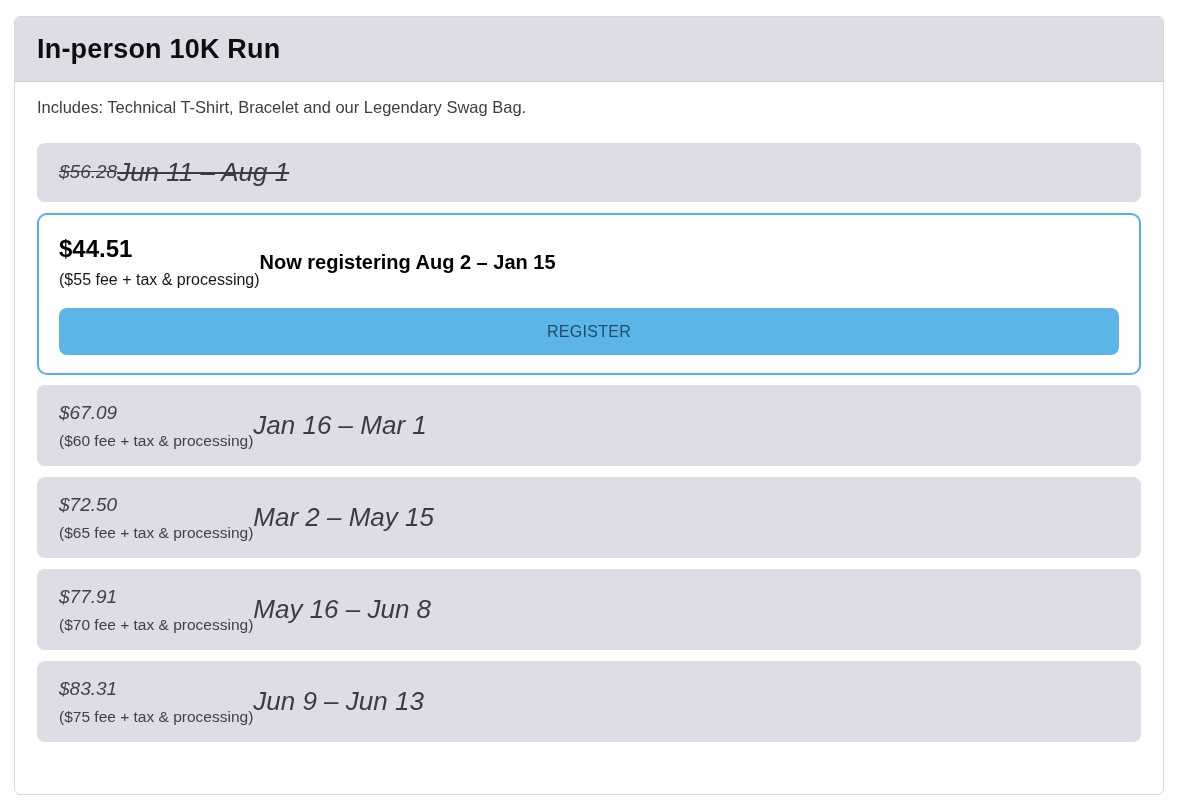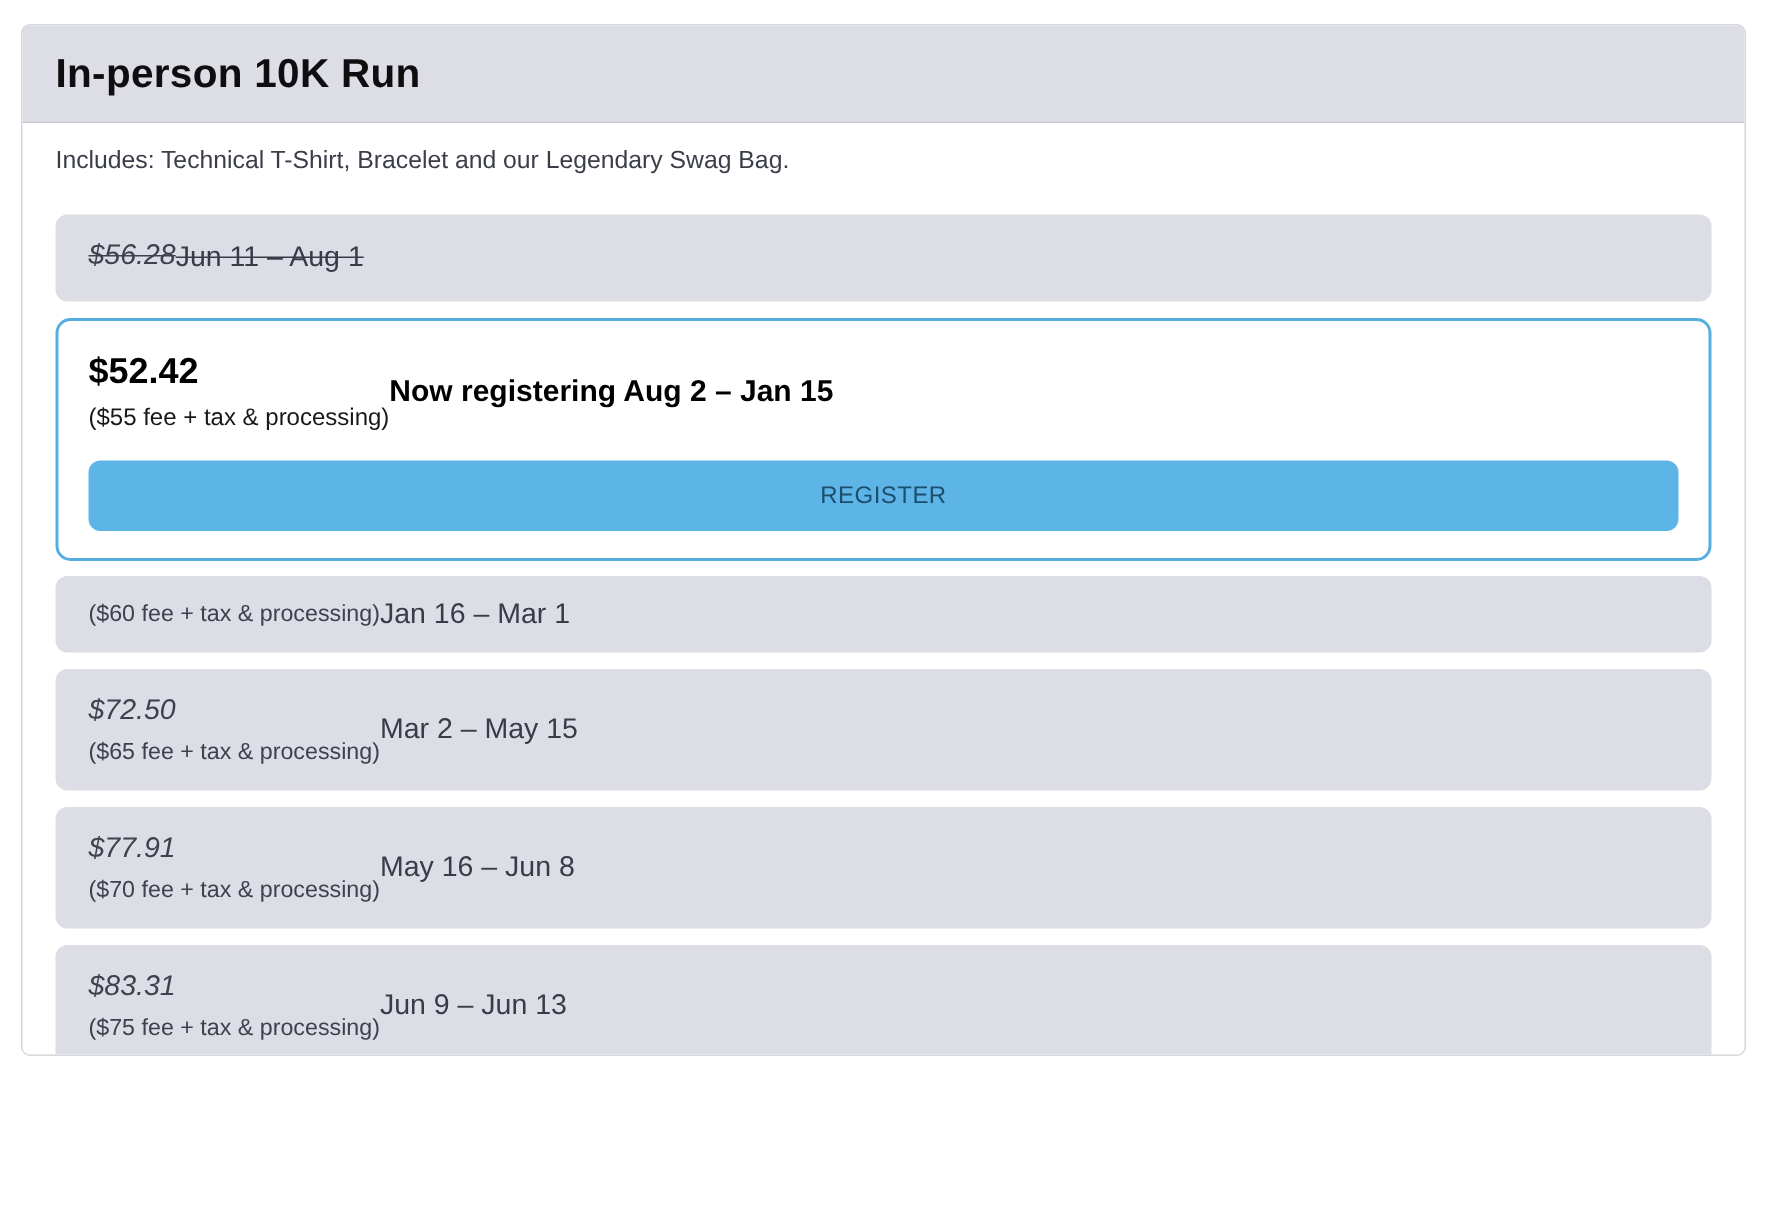--- a/index.html
+++ b/index.html
@@ -5,21 +5,21 @@
   * { box-sizing: border-box; margin: 0; padding: 0; }
   html, body {
     width: 1179px; height: 811px;
     background: #ffffff;
     font-family: "Liberation Sans", sans-serif;
     color: var(--text, #3e414e);
   }
   .card {
     position: absolute;
     left: 14px; top: 16px;
-    width: 1150px; height: 688px;
+    width: 1150px; height: 779px;
     background: #ffffff;
     border: 1px solid var(--card-border, #d6d6de);
     border-radius: 6px;
     overflow: hidden;
   }
   .card-header {
     background: var(--header-bg, #dcdde5);
     border-bottom: 1px solid #c9cad4;
     padding: 17px 22px 16px 22px;
   }
@@ -52,21 +52,22 @@
     color: #3e414e;
     line-height: 27px;
     margin-bottom: 3px;
   }
   .detail-line {
     font-size: 15.5px;
     color: #3e414e;
     line-height: 23px;
   }
   .date {
-    font-size: 19px;
+    font-size: 26px;
+    font-style: italic;
     color: #393c48;
     white-space: nowrap;
   }
   
   .tier.past .price-line,
   .tier.past .detail-line,
   .tier.past .date {
     text-decoration: line-through;
   }
   
@@ -127,31 +128,32 @@
         <div class="price-line">$56.28</div>
       </div>
       <div class="date">Jun 11 – Aug 1</div>
     </div>
 
   </div>
 
   <div class="tier active">
     <div class="tier-top">
       <div class="tier-left">
-        <div class="price-line">$52.42</div>
+        <div class="price-line">$44.51</div>
         <div class="detail-line">($55 fee + tax &amp; processing)</div>
       </div>
       <div class="date">Now registering Aug 2 – Jan 15</div>
     </div>
     <button class="register-btn">REGISTER</button>
   </div>
 
   <div class="tier upcoming">
     <div class="tier-top">
       <div class="tier-left">
+        <div class="price-line">$67.09</div>
         <div class="detail-line">($60 fee + tax &amp; processing)</div>
       </div>
       <div class="date">Jan 16 – Mar 1</div>
     </div>
 
   </div>
 
   <div class="tier upcoming">
     <div class="tier-top">
       <div class="tier-left">

